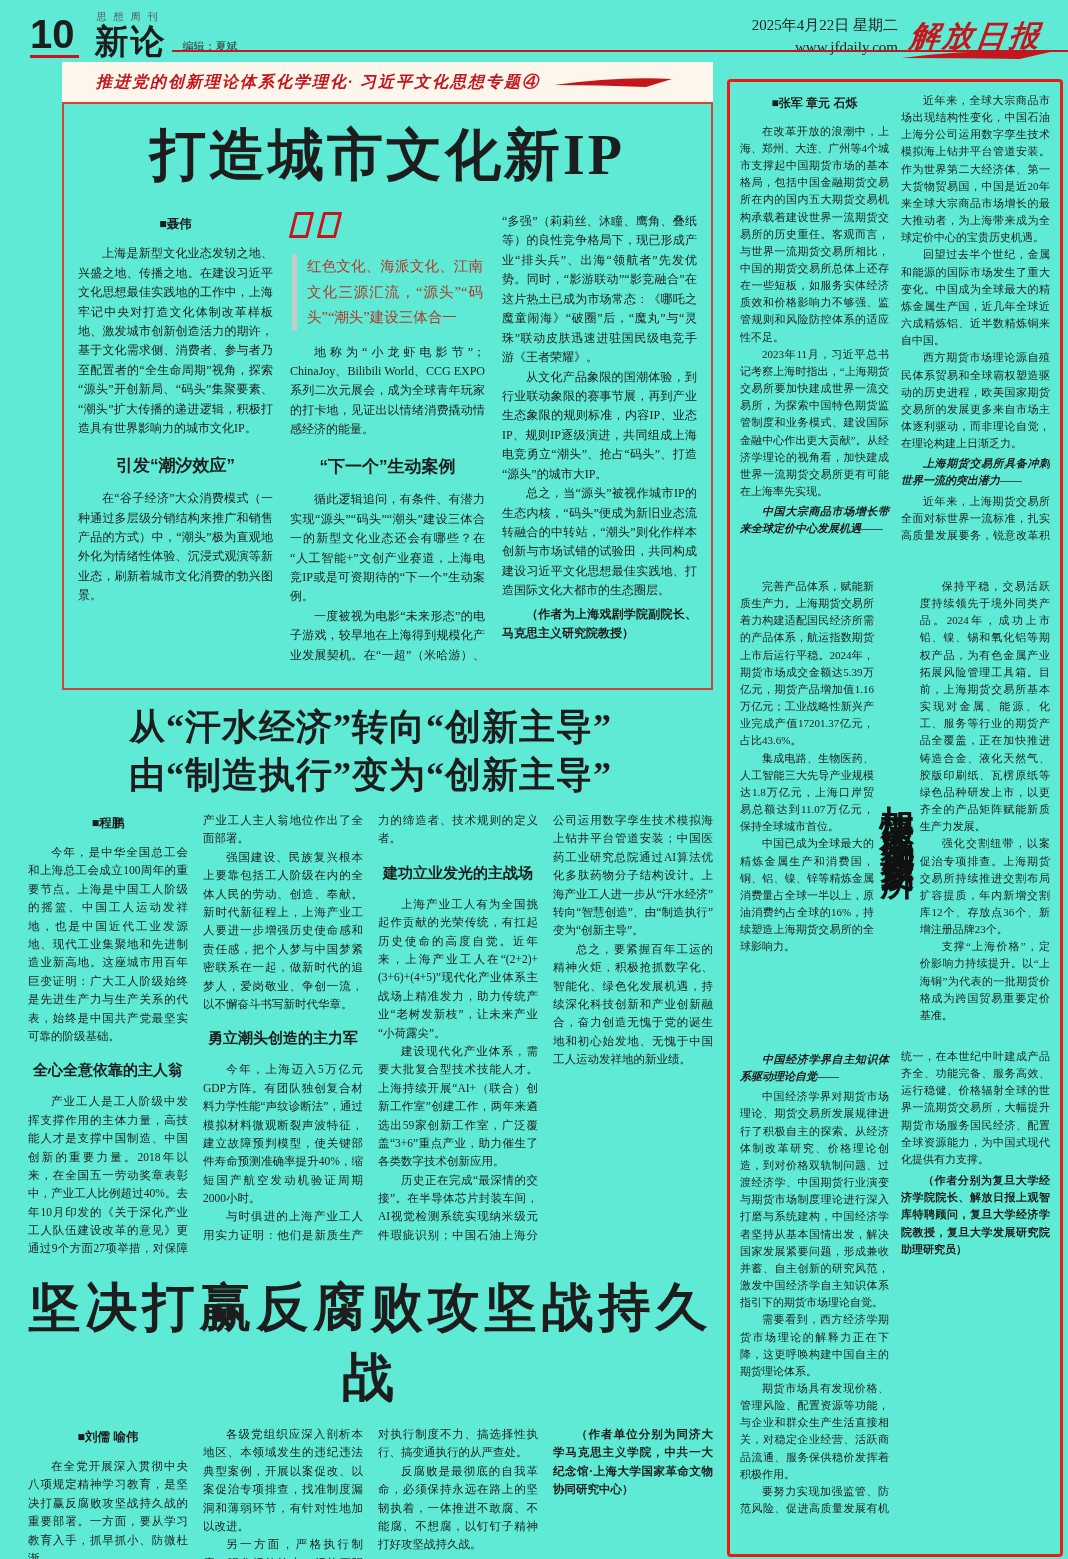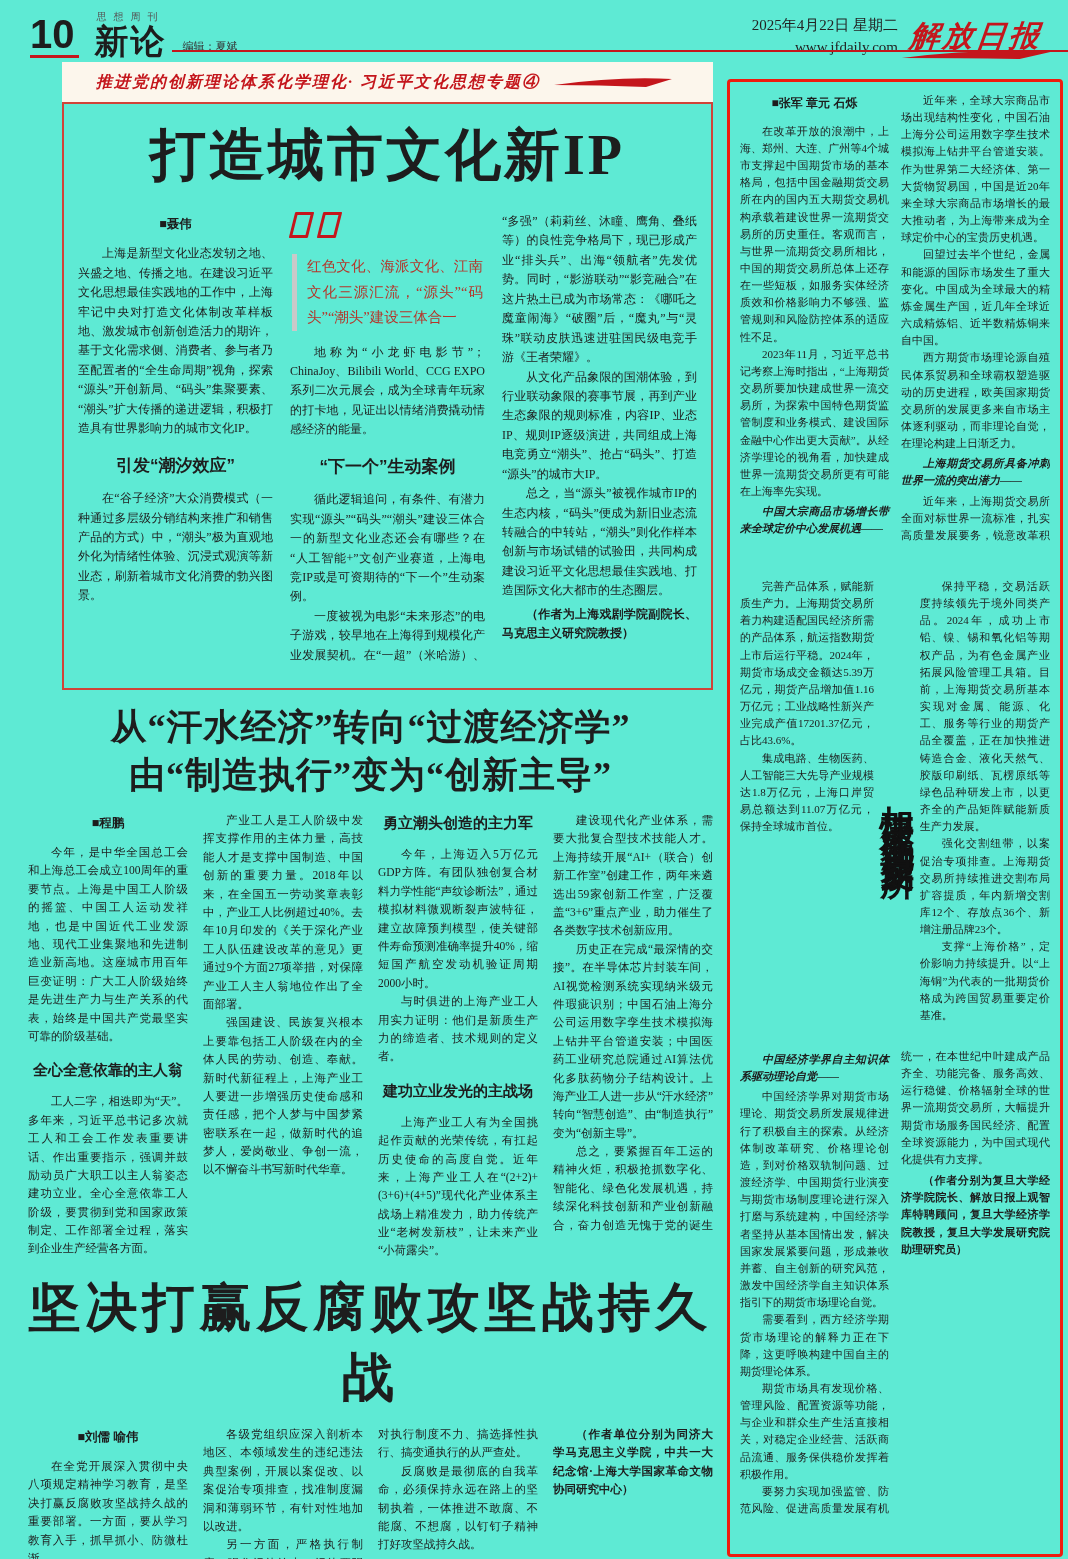--- a/index.html
+++ b/index.html
@@ -122,28 +122,27 @@
             <p class="f-p">循此逻辑追问，有条件、有潜力实现“源头”“码头”“潮头”建设三体合一的新型文化业态还会有哪些？在“人工智能+”文创产业赛道，上海电竞IP或是可资期待的“下一个”生动案例。</p>
             <p class="f-p">一度被视为电影“未来形态”的电子游戏，较早地在上海得到规模化产业发展契机。在“一超”（米哈游）、“多强”（莉莉丝、沐瞳、鹰角、叠纸等）的良性竞争格局下，现已形成产业“排头兵”、出海“领航者”先发优势。同时，“影游联动”“影竞融合”在这片热土已成为市场常态：《哪吒之魔童闹海》“破圈”后，“魔丸”与“灵珠”联动皮肤迅速进驻国民级电竞手游《王者荣耀》。</p>
             <p class="f-p">从文化产品象限的国潮体验，到行业联动象限的赛事节展，再到产业生态象限的规则标准，内容IP、业态IP、规则IP逐级演进，共同组成上海电竞勇立“潮头”、抢占“码头”、打造“源头”的城市大IP。</p>
             <p class="f-p">总之，当“源头”被视作城市IP的生态内核，“码头”便成为新旧业态流转融合的中转站，“潮头”则化作样本创新与市场试错的试验田，共同构成建设习近平文化思想最佳实践地、打造国际文化大都市的生态圈层。</p>
             <p class="f-attr">（作者为上海戏剧学院副院长、马克思主义研究院教授）</p>
           </div>
       </div>
 
       <div class="a2">
         <h2>
-          <div>从“汗水经济”转向“过渡经济学”</div>
+          <div>从“汗水经济”转向“创新主导”</div>
           <div>由“制造执行”变为“创新主导”</div>
         </h2>
         <div class="a2-body">
             <p class="f-byline">■程鹏</p>
             <p class="f-p">今年，是中华全国总工会和上海总工会成立100周年的重要节点。上海是中国工人阶级的摇篮、中国工人运动发祥地，也是中国近代工业发源地、现代工业集聚地和先进制造业新高地。这座城市用百年巨变证明：广大工人阶级始终是先进生产力与生产关系的代表，始终是中国共产党最坚实可靠的阶级基础。</p>
             <h3 class="f-sub">全心全意依靠的主人翁</h3>
-            <p class="f-p">工人二字，相迭即为“天”。多年来，习近平总书记多次就工人和工会工作发表重要讲话、作出重要指示，强调并鼓励动员广大职工以主人翁姿态建功立业。全心全意依靠工人阶级，要贯彻到党和国家政策制定、工作部署全过程，落实到企业生产经营各方面。</p>
             <p class="f-p">产业工人是工人阶级中发挥支撑作用的主体力量，高技能人才是支撑中国制造、中国创新的重要力量。2018年以来，在全国五一劳动奖章表彰中，产业工人比例超过40%。去年10月印发的《关于深化产业工人队伍建设改革的意见》更通过9个方面27项举措，对保障产业工人主人翁地位作出了全面部署。</p>
             <p class="f-p">强国建设、民族复兴根本上要靠包括工人阶级在内的全体人民的劳动、创造、奉献。新时代新征程上，上海产业工人要进一步增强历史使命感和责任感，把个人梦与中国梦紧密联系在一起，做新时代的追梦人，爱岗敬业、争创一流，以不懈奋斗书写新时代华章。</p>
             <h3 class="f-sub">勇立潮头创造的主力军</h3>
             <p class="f-p">今年，上海迈入5万亿元GDP方阵。有团队独创复合材料力学性能“声纹诊断法”，通过模拟材料微观断裂声波特征，建立故障预判模型，使关键部件寿命预测准确率提升40%，缩短国产航空发动机验证周期2000小时。</p>
             <p class="f-p">与时俱进的上海产业工人用实力证明：他们是新质生产力的缔造者、技术规则的定义者。</p>
             <h3 class="f-sub">建功立业发光的主战场</h3>
             <p class="f-p">上海产业工人有为全国挑起作贡献的光荣传统，有扛起历史使命的高度自觉。近年来，上海产业工人在“(2+2)+(3+6)+(4+5)”现代化产业体系主战场上精准发力，助力传统产业“老树发新枝”，让未来产业“小荷露尖”。</p>
             <p class="f-p">建设现代化产业体系，需要大批复合型技术技能人才。上海持续开展“AI+（联合）创新工作室”创建工作，两年来遴选出59家创新工作室，广泛覆盖“3+6”重点产业，助力催生了各类数字技术创新应用。</p>
             <p class="f-p">历史正在完成“最深情的交接”。在半导体芯片封装车间，AI视觉检测系统实现纳米级元件瑕疵识别；中国石油上海分公司运用数字孪生技术模拟海上钻井平台管道安装；中国医药工业研究总院通过AI算法优化多肽药物分子结构设计。上海产业工人进一步从“汗水经济”转向“智慧创造”、由“制造执行”变为“创新主导”。</p>
             <p class="f-p">总之，要紧握百年工运的精神火炬，积极抢抓数字化、智能化、绿色化发展机遇，持续深化科技创新和产业创新融合，奋力创造无愧于党的诞生地和初心始发地、无愧于中国工人运动发祥地的新业绩。</p>
@@ -174,20 +173,21 @@
             <p class="f-p">近年来，全球大宗商品市场出现结构性变化，中国石油上海分公司运用数字孪生技术模拟海上钻井平台管道安装。作为世界第二大经济体、第一大货物贸易国，中国是近20年来全球大宗商品市场增长的最大推动者，为上海带来成为全球定价中心的宝贵历史机遇。</p>
             <p class="f-p">回望过去半个世纪，金属和能源的国际市场发生了重大变化。中国成为全球最大的精炼金属生产国，近几年全球近六成精炼铝、近半数精炼铜来自中国。</p>
             <p class="f-p">西方期货市场理论源自殖民体系贸易和全球霸权塑造驱动的历史进程，欧美国家期货交易所的发展更多来自市场主体逐利驱动，而非理论自觉，在理论构建上日渐乏力。</p>
             <p class="f-lead">上海期货交易所具备冲刺世界一流的突出潜力——</p>
             <p class="f-p">近年来，上海期货交易所全面对标世界一流标准，扎实高质量发展要务，锐意改革积极进取，具备了冲刺世界一流的突出潜力。</p>
           </div>
         <div class="fut-mid">
           <div class="mcol">
               <p class="f-p">完善产品体系，赋能新质生产力。上海期货交易所着力构建适配国民经济所需的产品体系，航运指数期货上市后运行平稳。2024年，期货市场成交金额达5.39万亿元，期货产品增加值1.16万亿元；工业战略性新兴产业完成产值17201.37亿元，占比43.6%。</p>
               <p class="f-p">集成电路、生物医药、人工智能三大先导产业规模达1.8万亿元，上海口岸贸易总额达到11.07万亿元，保持全球城市首位。</p>
+              <p class="f-p">中国已成为全球最大的精炼金属生产和消费国，铜、铝、镍、锌等精炼金属消费量占全球一半以上，原油消费约占全球的16%，持续塑造上海期货交易所的全球影响力。</p>
             </div>
           <div class="fut-title">加快建成一流期货交易所</div>
           <div class="mcol-r">
               <p class="f-p">保持平稳，交易活跃度持续领先于境外同类产品。2024年，成功上市铅、镍、锡和氧化铝等期权产品，为有色金属产业拓展风险管理工具箱。目前，上海期货交易所基本实现对金属、能源、化工、服务等行业的期货产品全覆盖，正在加快推进铸造合金、液化天然气、胶版印刷纸、瓦楞原纸等绿色品种研发上市，以更齐全的产品矩阵赋能新质生产力发展。</p>
               <p class="f-p">强化交割纽带，以案促治专项排查。上海期货交易所持续推进交割布局扩容提质，年内新增交割库12个、存放点36个、新增注册品牌23个。</p>
               <p class="f-p">支撑“上海价格”，定价影响力持续提升。以“上海铜”为代表的一批期货价格成为跨国贸易重要定价基准。</p>
             </div>
         </div>
         <div class="fut-bottom">
             <p class="f-lead">中国经济学界自主知识体系驱动理论自觉——</p>

